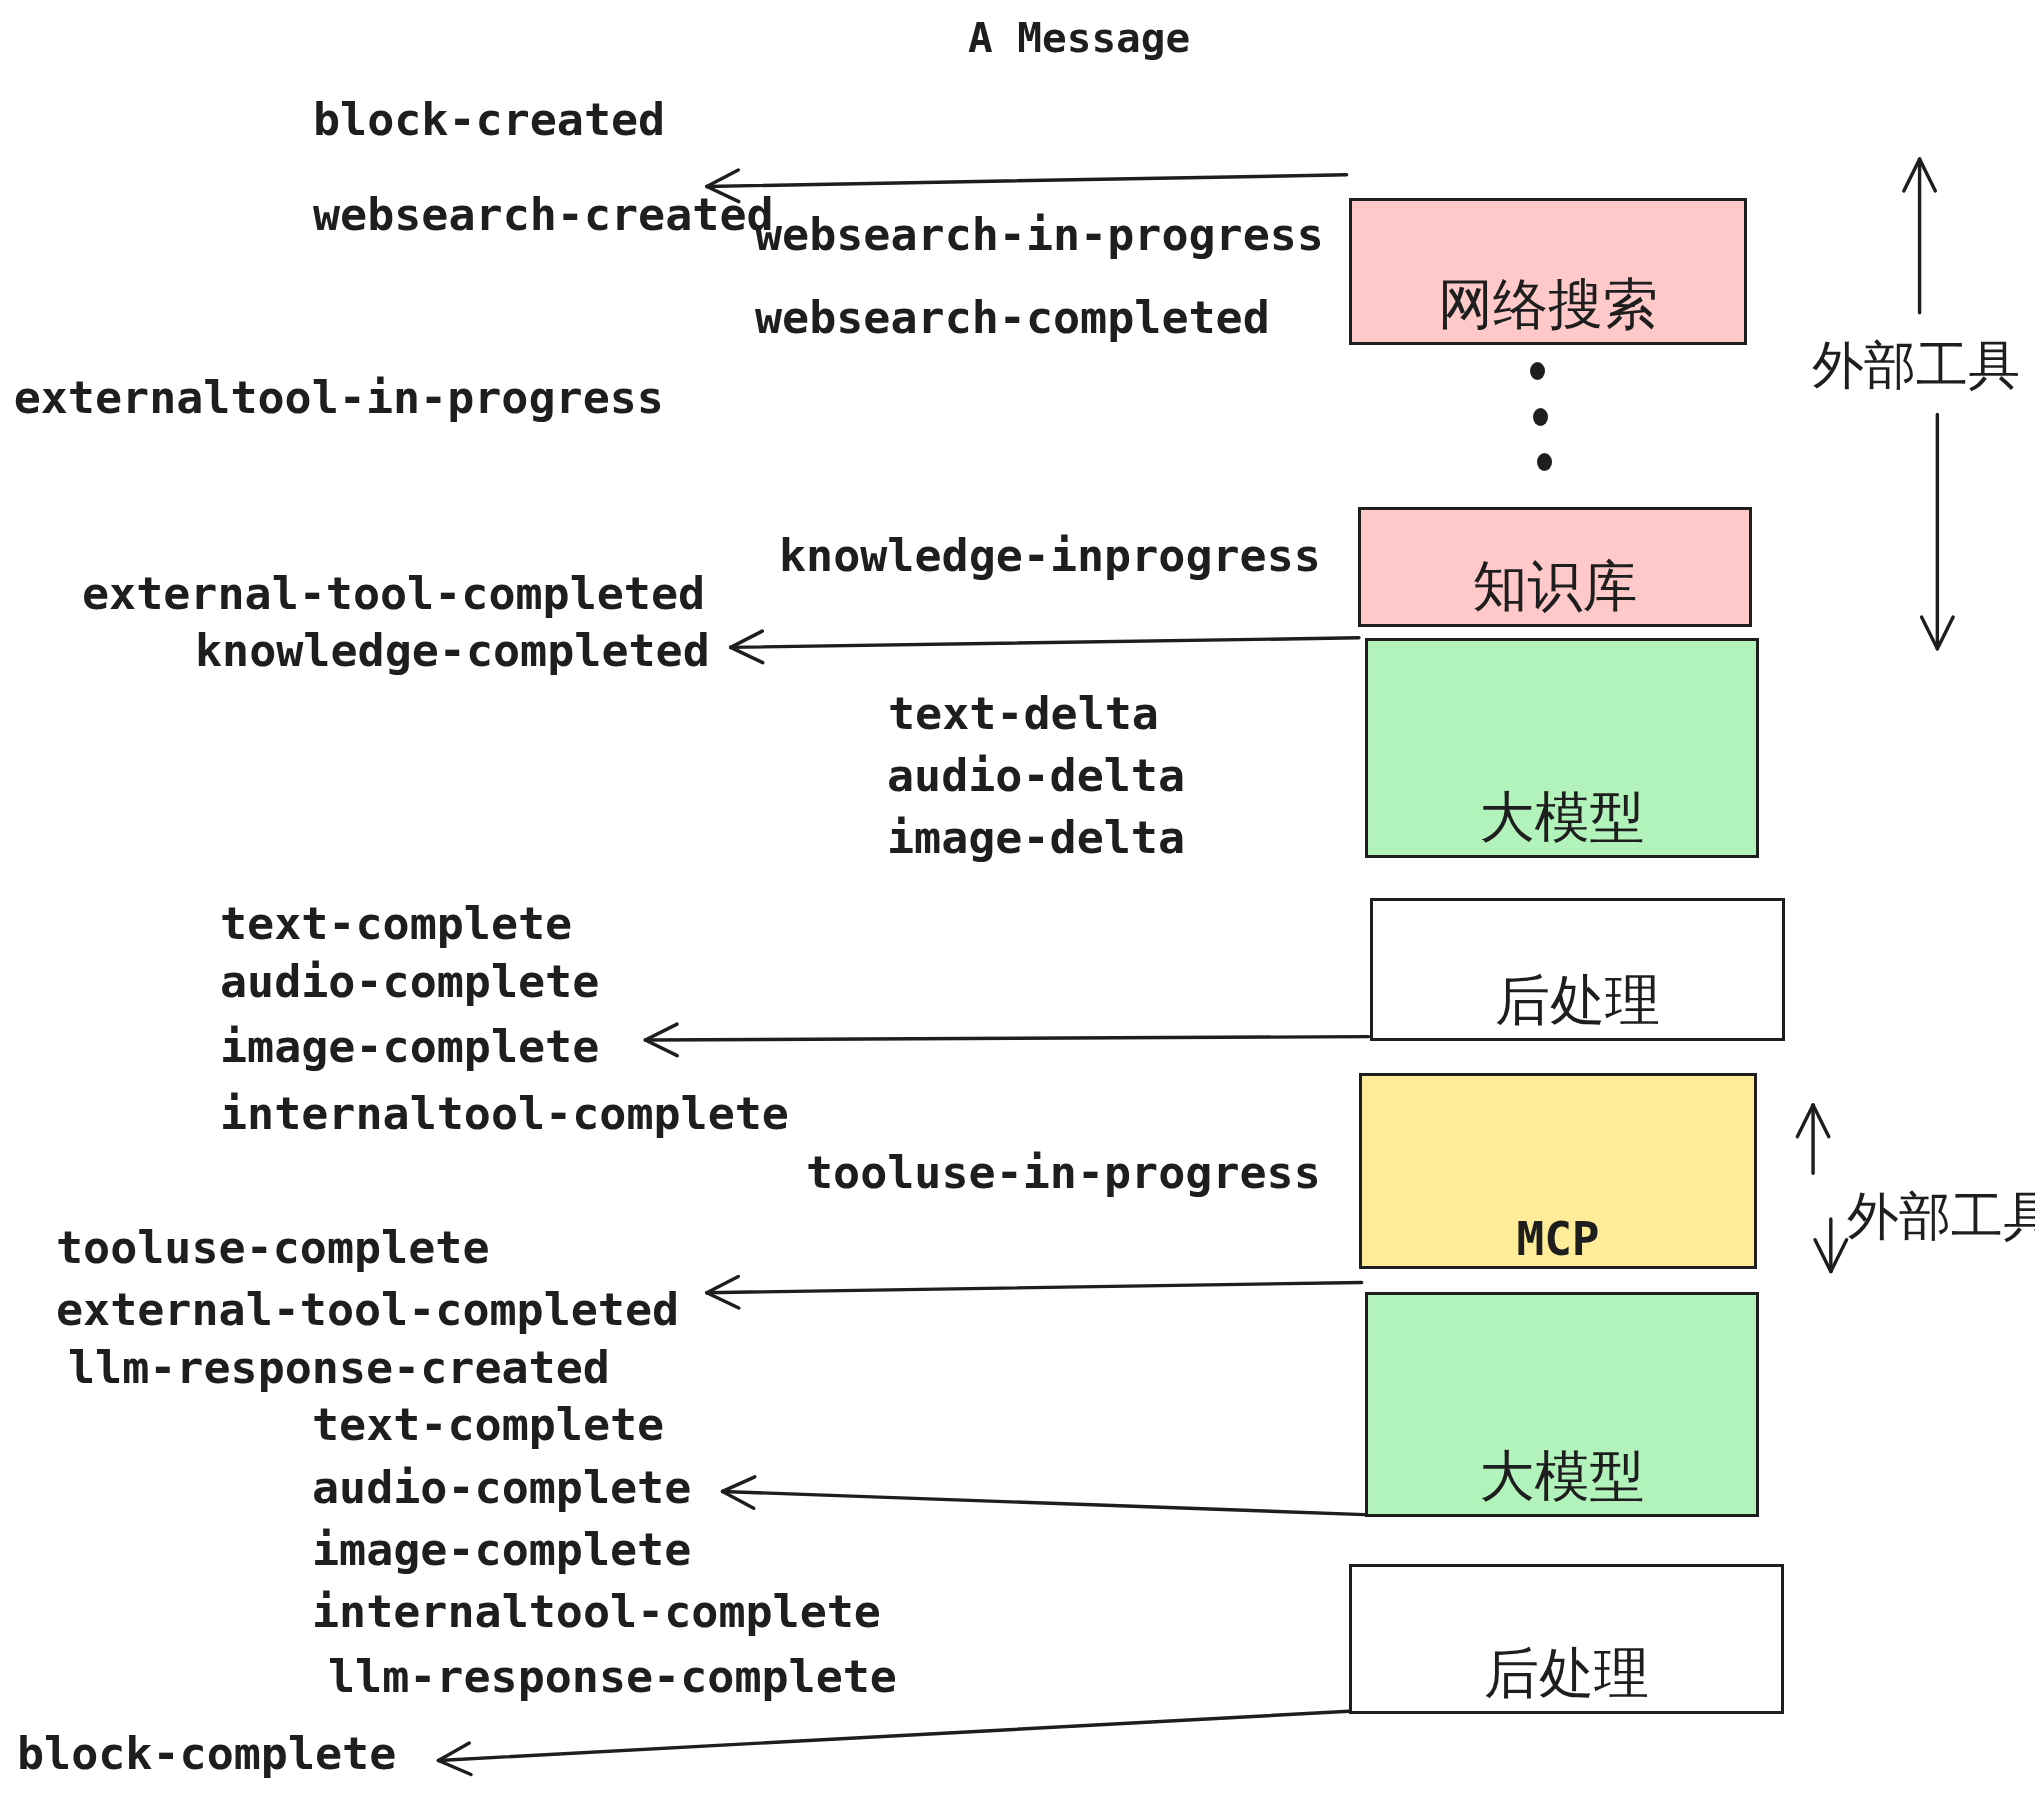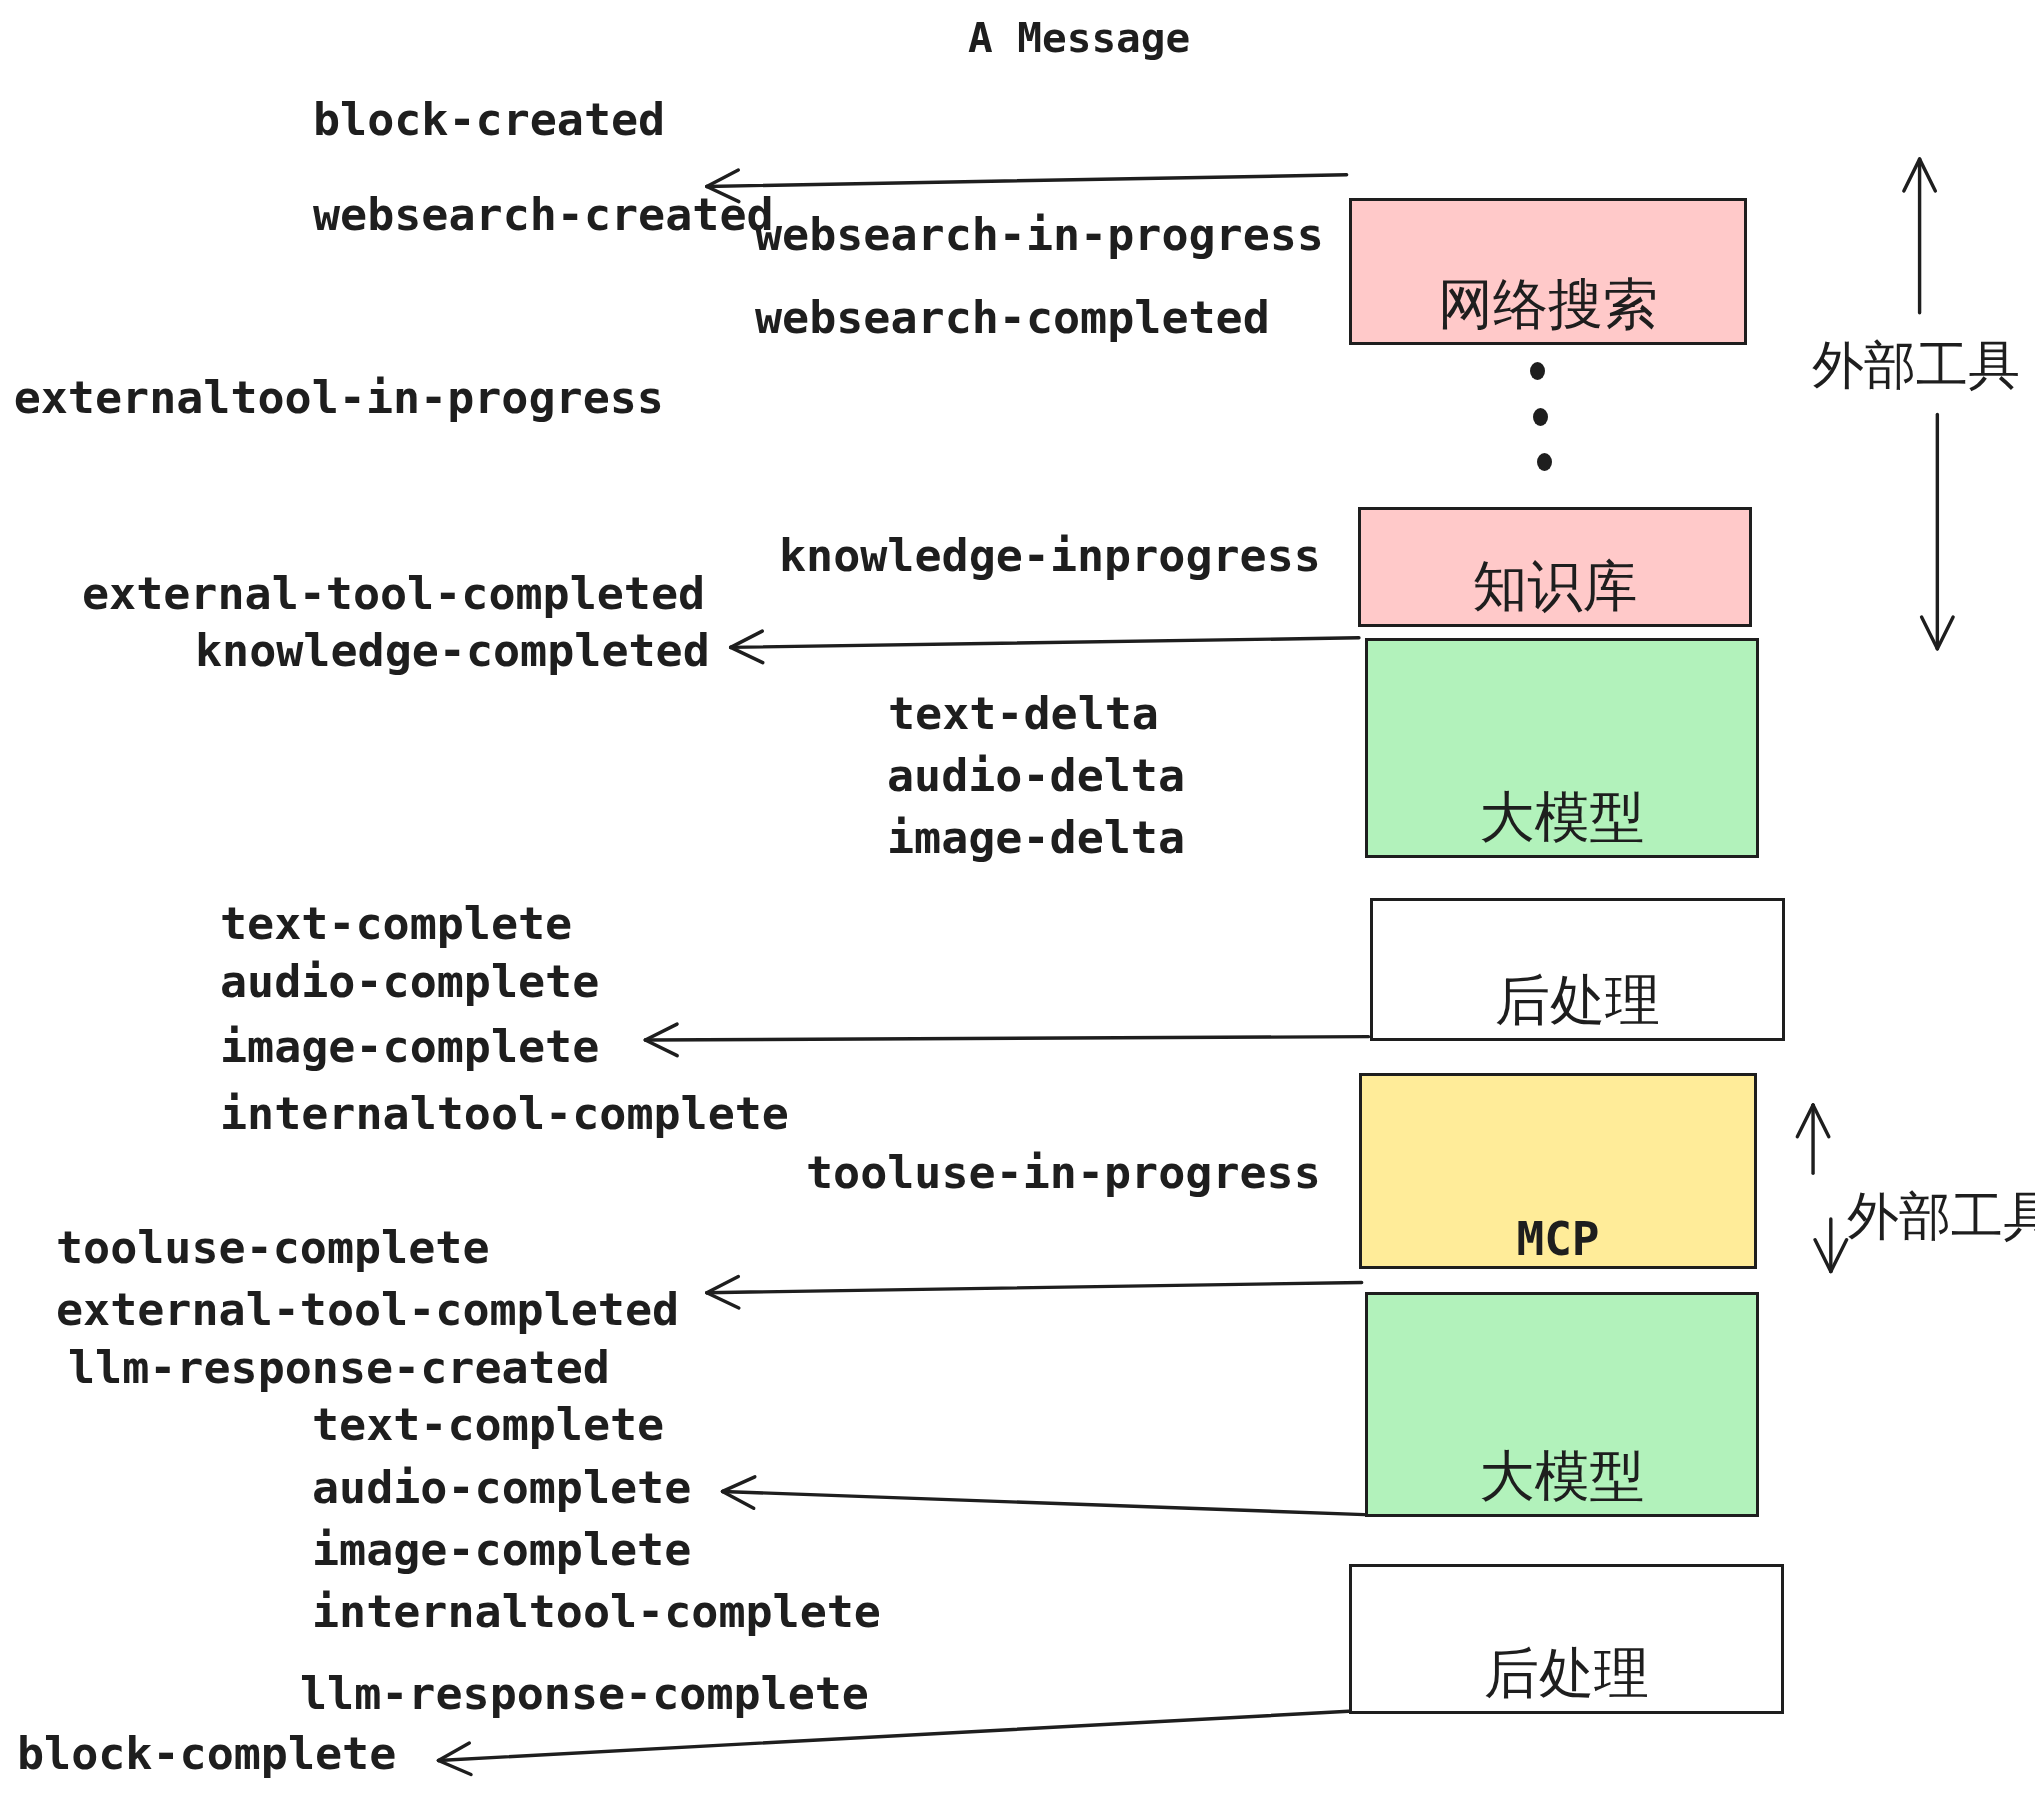--- a/index.html
+++ b/index.html
@@ -91,21 +91,21 @@
   <div class="event-label" style="left:220px;  top:1024px;">image-complete</div>
   <div class="event-label" style="left:220px;  top:1091px;">internaltool-complete</div>
   <div class="event-label" style="left:806px; top:1150px;">tooluse-in-progress</div>
   <div class="event-label" style="left:56px;   top:1225px;">tooluse-complete</div>
   <div class="event-label" style="left:56px;   top:1287px;">external-tool-completed</div>
   <div class="event-label" style="left:68px;   top:1345px;">llm-response-created</div>
   <div class="event-label" style="left:312px;  top:1402px;">text-complete</div>
   <div class="event-label" style="left:312px;  top:1465px;">audio-complete</div>
   <div class="event-label" style="left:312px;  top:1527px;">image-complete</div>
   <div class="event-label" style="left:312px;  top:1589px;">internaltool-complete</div>
-  <div class="event-label" style="left:300px;  top:1654px;margin-top:17px;">llm-response-complete</div>
+  <div class="event-label" style="left:328px;  top:1654px;">llm-response-complete</div>
   <div class="event-label" style="left:17px;   top:1731px;">block-complete</div>
 
   <div class="node-box" style="left:1349px; top:198px;  width:398px; height:147px; background:#FFC9C9;">
     <span class="cn-label">网络搜索</span>
   </div>
 
   <div class="node-box" style="left:1358px; top:507px;  width:394px; height:120px; background:#FFC9C9;">
     <span class="cn-label">知识库</span>
   </div>
 

